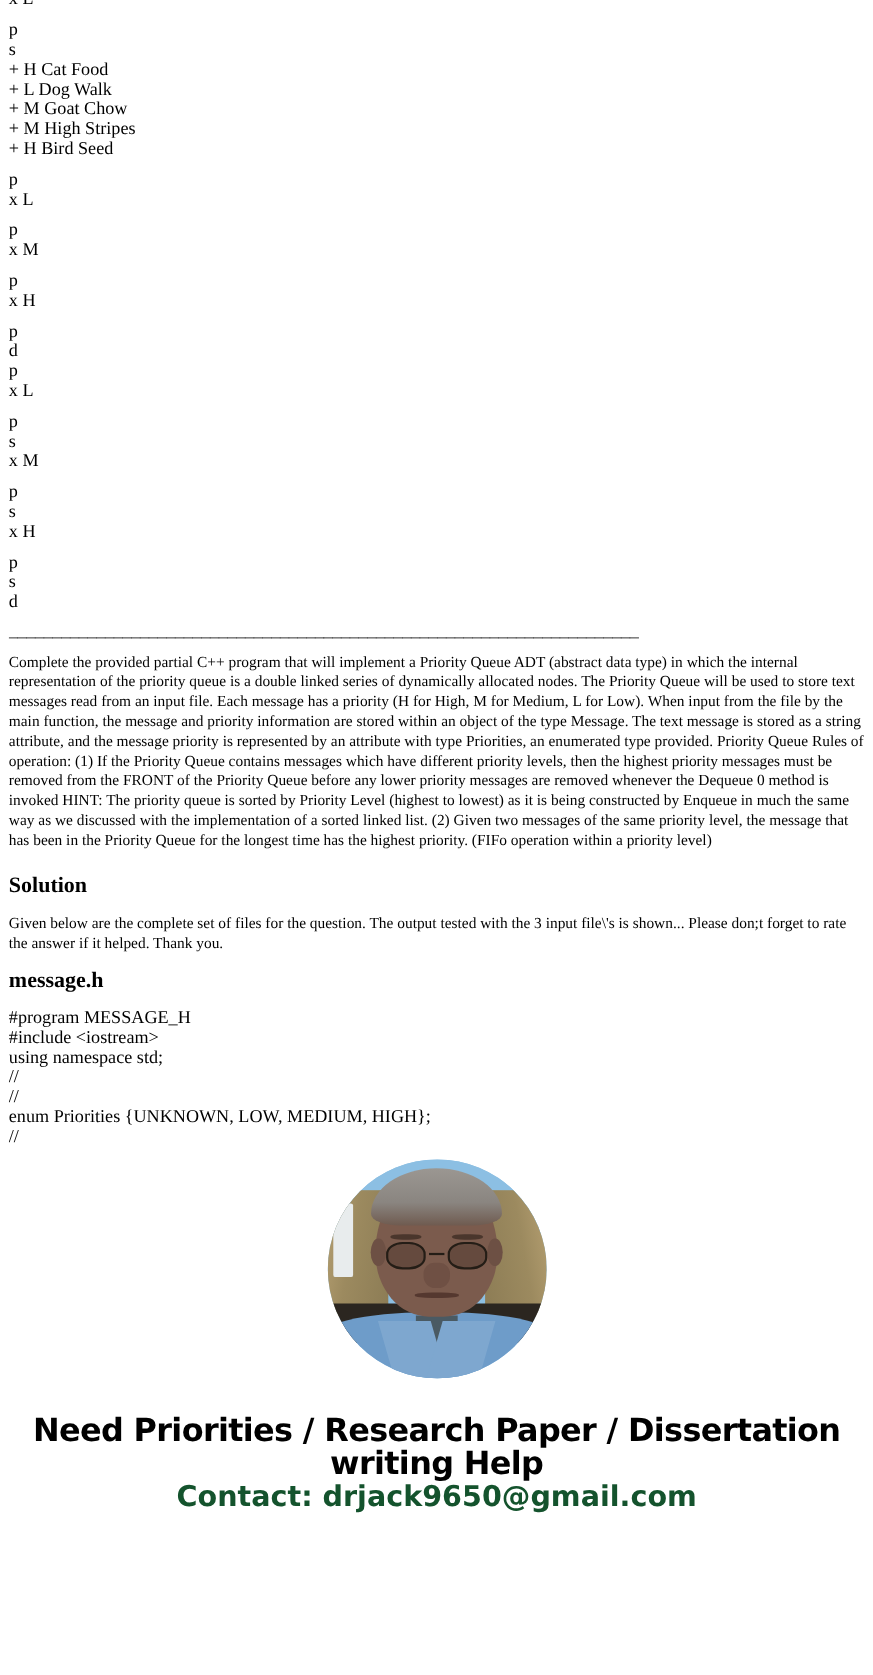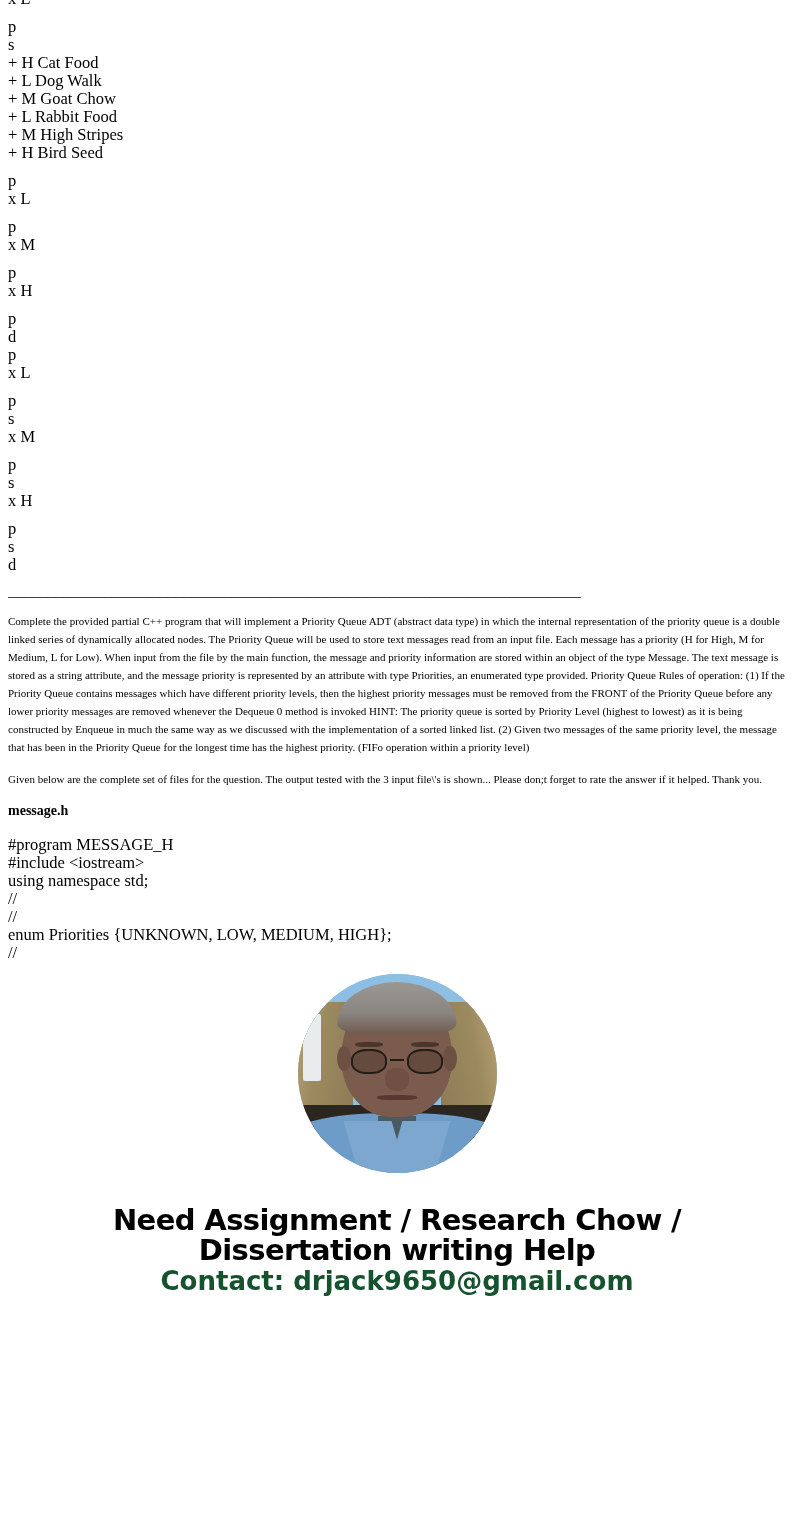--- a/index.html
+++ b/index.html
@@ -43,35 +43,35 @@
     line-height: 18px;
     margin: 8px 0 12px 0;
     letter-spacing: -0.3px;
     white-space: nowrap;
     overflow: hidden;
     color: #1a1a1a;
   }
 
   
   .prose {
-    font-size: 11px;
+    font-size: 14px;
     line-height: 18px;
     text-align: left;
     margin: 0 0 14px 0;
   }
 
   h2.solution-heading {
     font-size: 20px;
     line-height: 22px;
     font-weight: bold;
     margin: 20px 0 16px 0;
   }
 
   .filename {
-    font-size: 14px;
+    font-size: 20px;
     line-height: 18px;
     font-weight: bold;
     margin: 0 0 16px 0;
   }
 
   .codeblock {
     font-size: 16.5px;
     line-height: 18px;
     margin: 0;
   }
@@ -280,21 +280,20 @@
   <div class="listing-top">
     <div class="para">
       <div class="line">x L</div>
     </div>
     <div class="para">
       <div class="line">p</div>
       <div class="line">s</div>
       <div class="line">+ H Cat Food</div>
       <div class="line">+ L Dog Walk</div>
       <div class="line">+ M Goat Chow</div>
-      <div class="line">+ L Rabbit Food</div>
       <div class="line">+ M High Stripes</div>
       <div class="line">+ H Bird Seed</div>
     </div>
     <div class="para">
       <div class="line">p</div>
       <div class="line">x L</div>
     </div>
     <div class="para">
       <div class="line">p</div>
       <div class="line">x M</div>
@@ -328,20 +327,21 @@
       <div class="line">p</div>
       <div class="line">s</div>
       <div class="line">d</div>
     </div>
   </div>
 
   <div class="rule-line">________________________________________________________________________</div>
 
   <p class="prose">Complete the provided partial C++ program that will implement a Priority Queue ADT (abstract data type) in which the internal representation of the priority queue is a double linked series of dynamically allocated nodes. The Priority Queue will be used to store text messages read from an input file. Each message has a priority (H for High, M for Medium, L for Low). When input from the file by the main function, the message and priority information are stored within an object of the type Message. The text message is stored as a string attribute, and the message priority is represented by an attribute with type Priorities, an enumerated type provided. Priority Queue Rules of operation: (1) If the Priority Queue contains messages which have different priority levels, then the highest priority messages must be removed from the FRONT of the Priority Queue before any lower priority messages are removed whenever the Dequeue 0 method is invoked HINT: The priority queue is sorted by Priority Level (highest to lowest) as it is being constructed by Enqueue in much the same way as we discussed with the implementation of a sorted linked list. (2) Given two messages of the same priority level, the message that has been in the Priority Queue for the longest time has the highest priority. (FIFo operation within a priority level)</p>
 
+  <h2 class="solution-heading">Solution</h2>
   <p class="prose">Given below are the complete set of files for the question. The output tested with the 3 input file\'s is shown... Please don;t forget to rate the answer if it helped. Thank you.</p>
 
   <div class="filename">message.h</div>
 
   <div class="codeblock code-clip">
     <div class="line">#program MESSAGE_H</div>
     <div class="line">#include &lt;iostream&gt;</div>
     <div class="line">using namespace std;</div>
     <div class="line">//</div>
     <div class="line">//</div>
@@ -368,17 +368,17 @@
       <div class="av-brow av-browR"></div>
       <div class="av-glassL"></div>
       <div class="av-glassR"></div>
       <div class="av-bridge"></div>
       <div class="av-nose"></div>
       <div class="av-mouth"></div>
     </div>
   </div>
 
   <div class="promo">
-    <div class="promo-head">Need Assignment / Research Chow / Dissertation writing Help</div>
+    <div class="promo-head">Need Priorities / Research Paper / Dissertation writing Help</div>
     <div class="promo-contact">Contact: drjack9650@gmail.com</div>
   </div>
 
 </div>
 
 </body></html>

